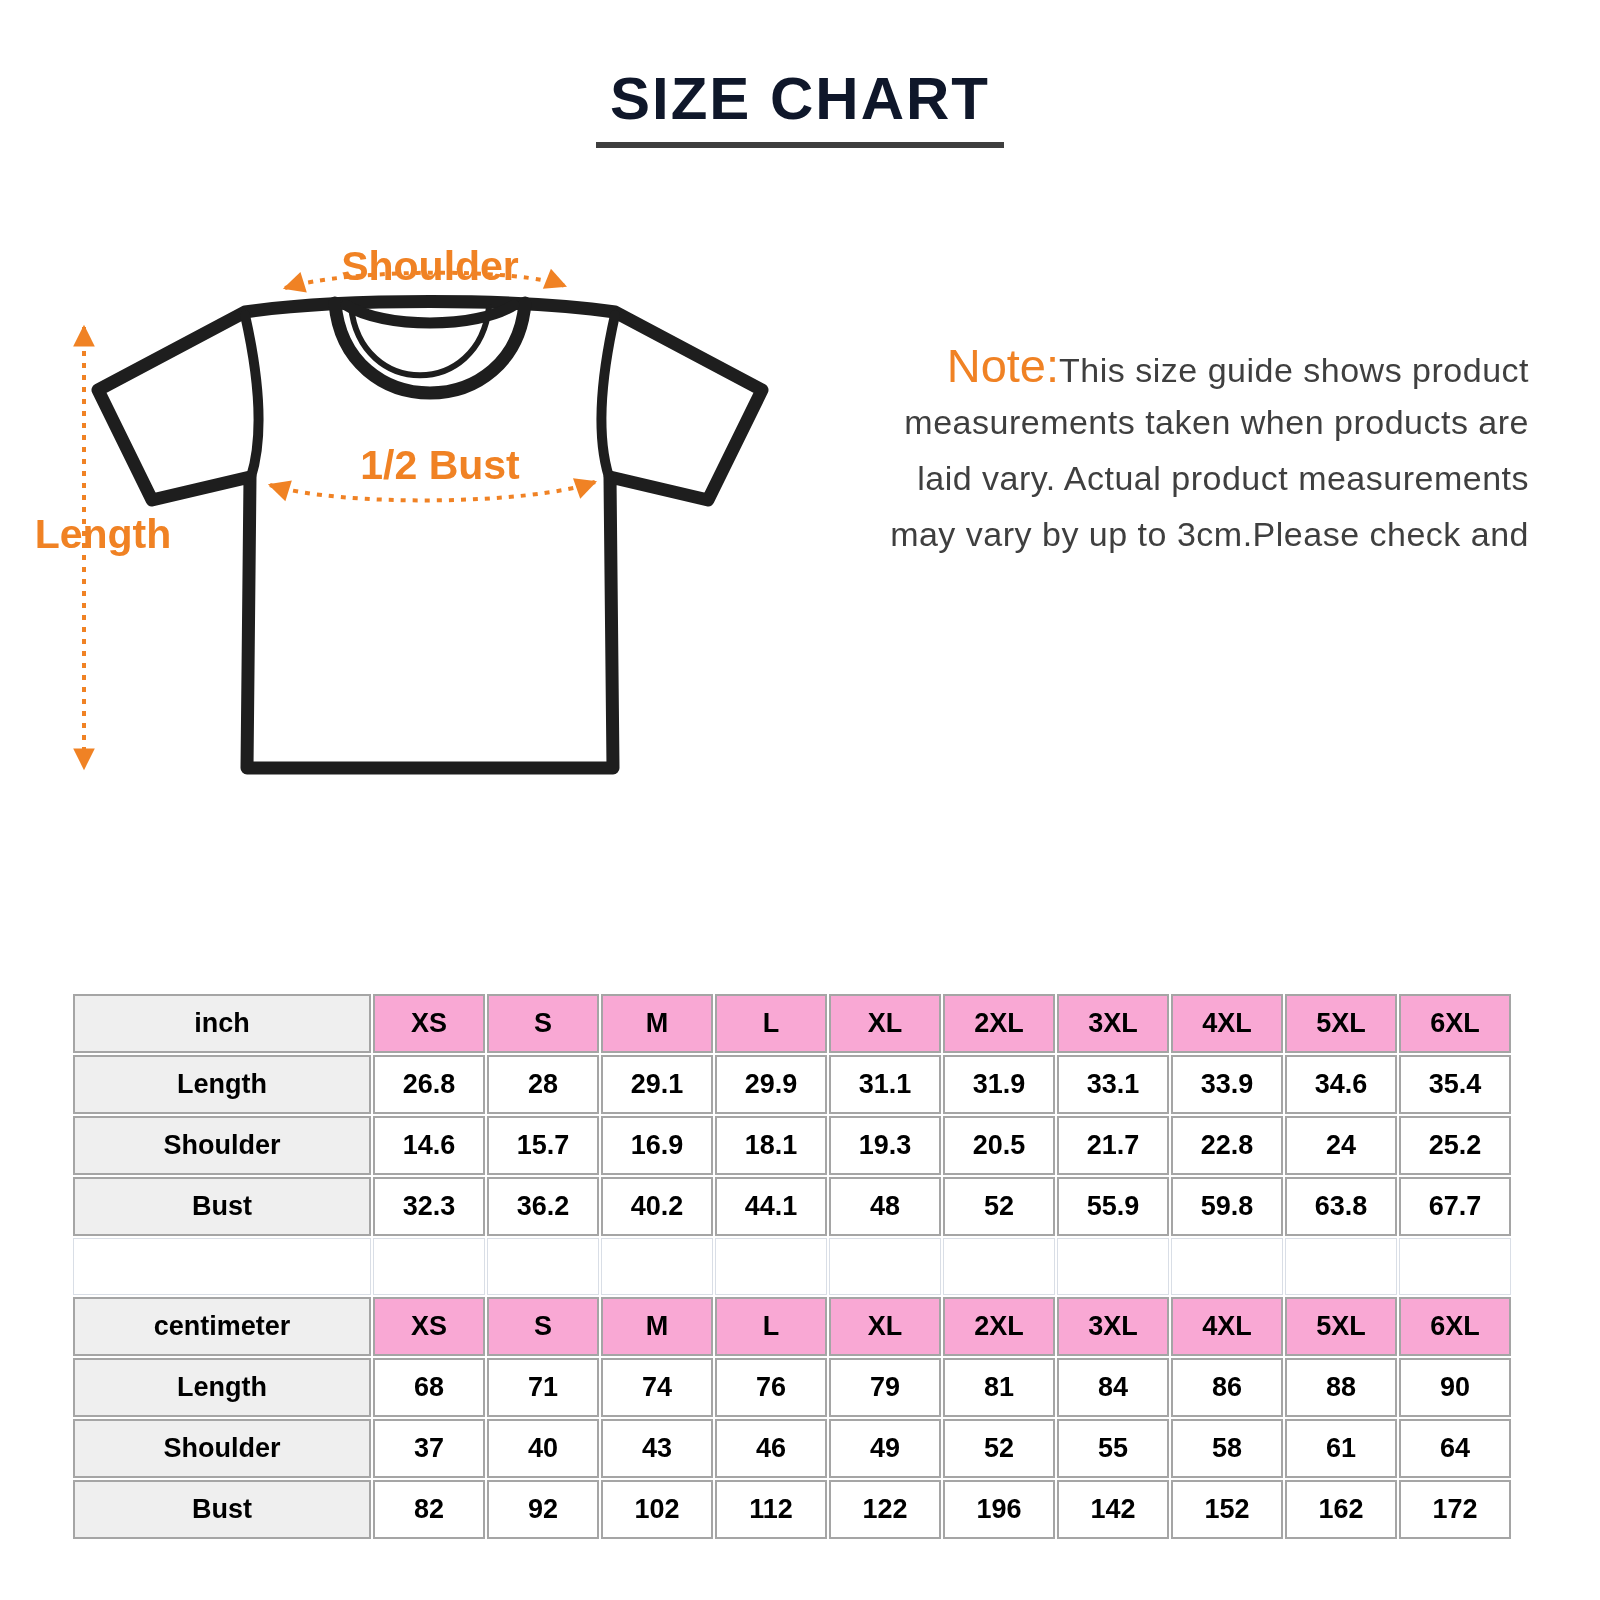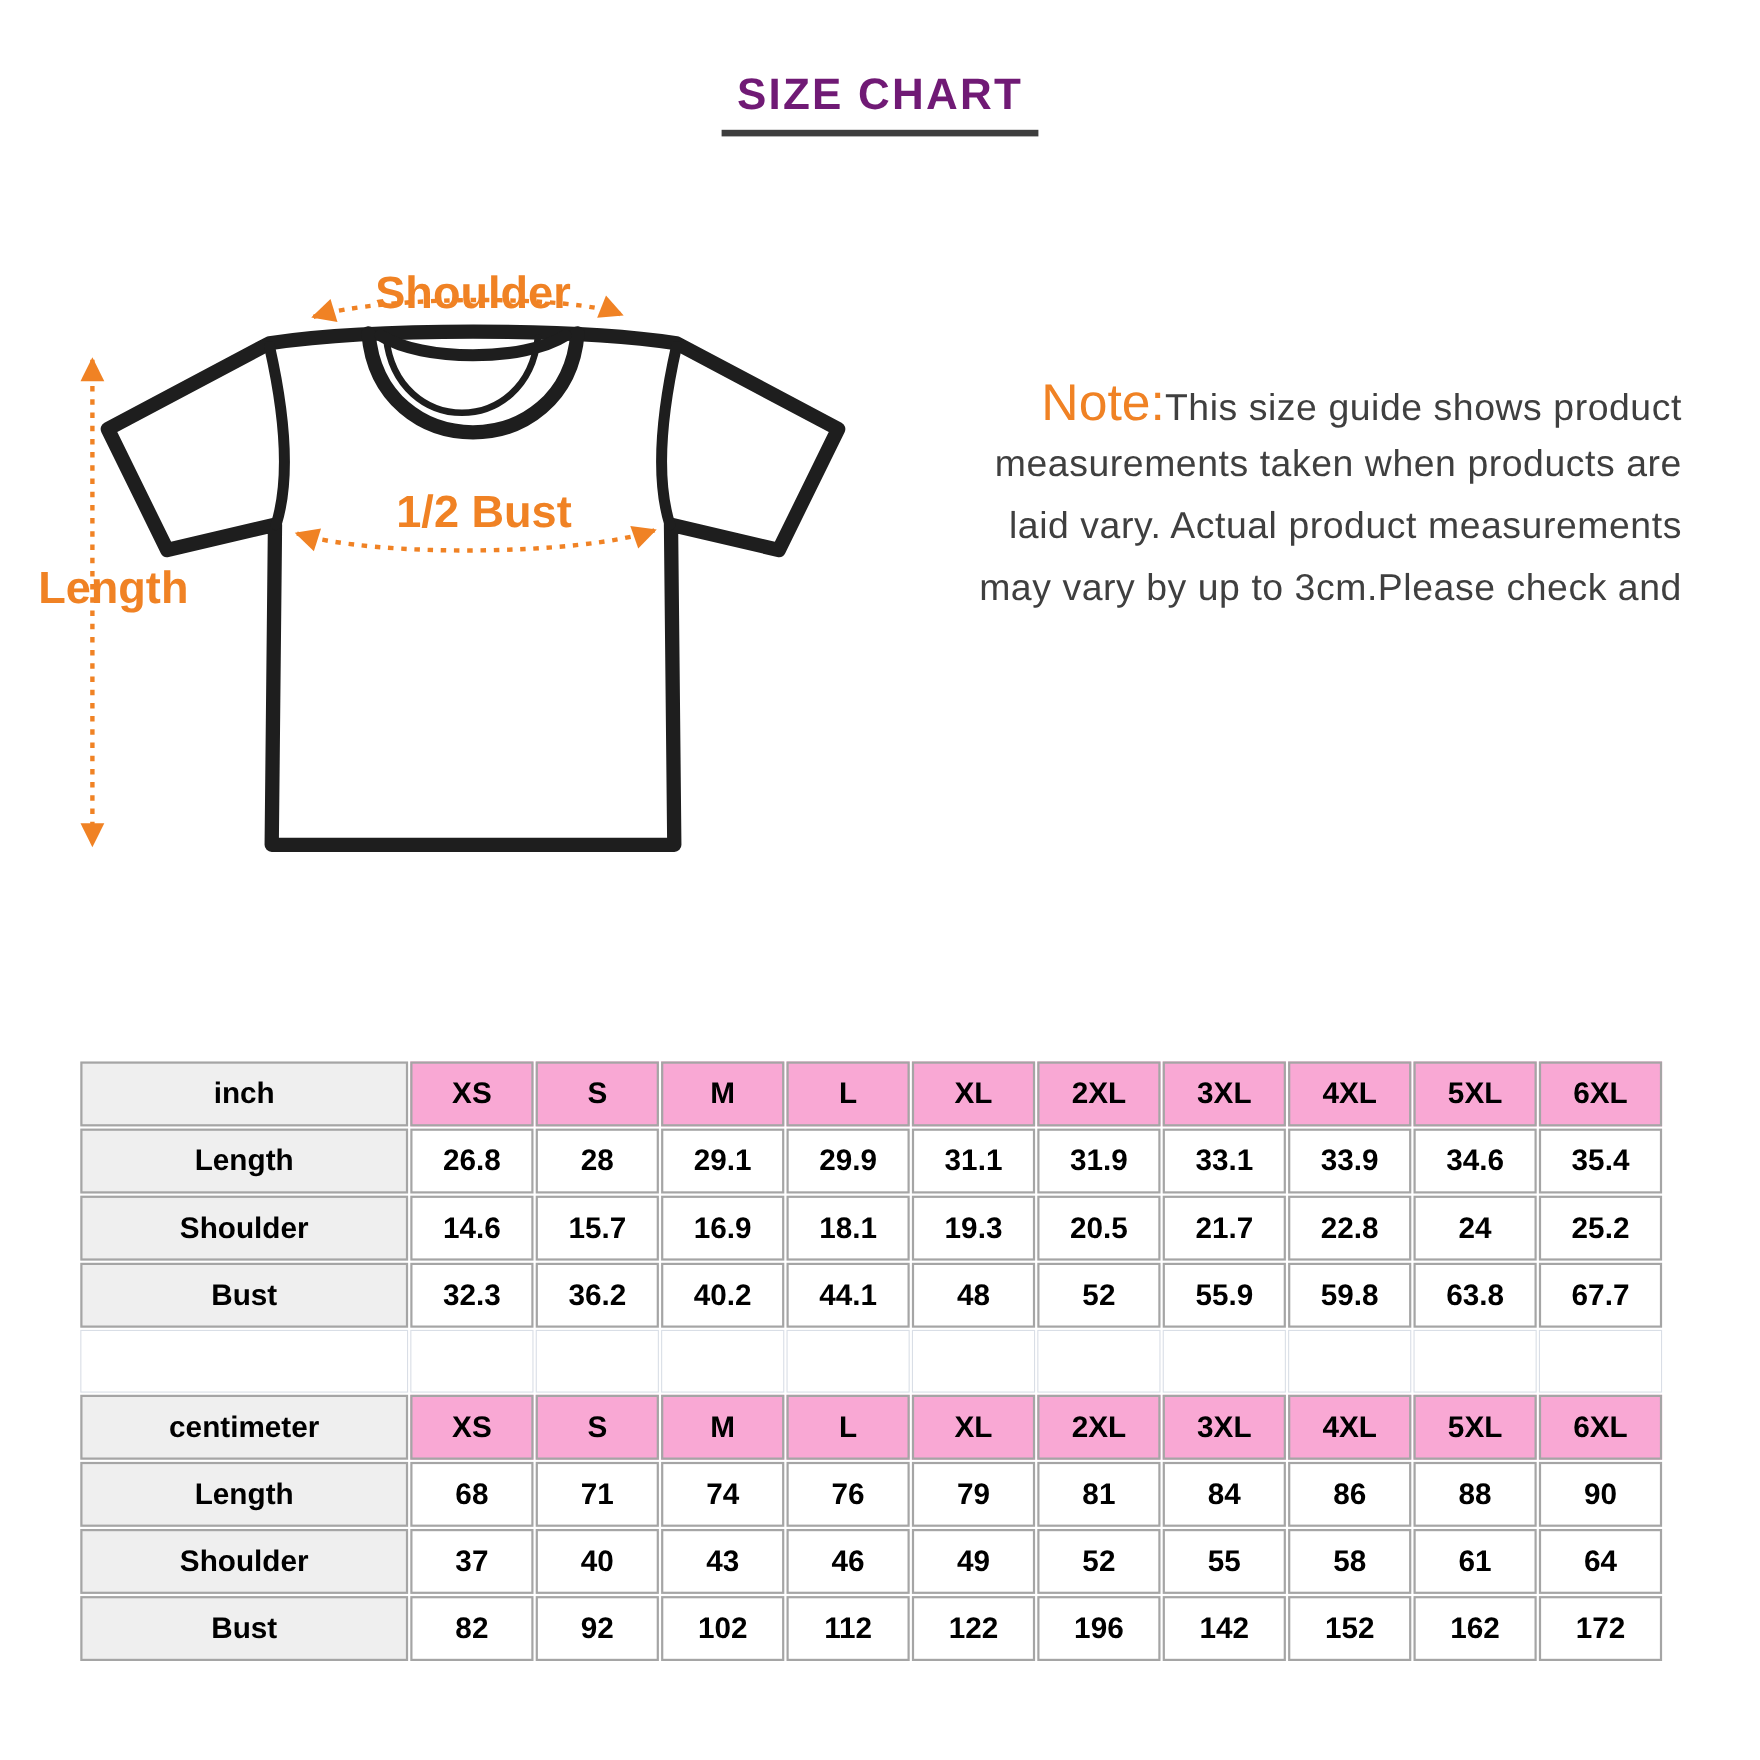--- a/index.html
+++ b/index.html
@@ -4,39 +4,39 @@
 <style>
   html,body { margin:0; padding:0; background:#ffffff; }
   .canvas {
     position:relative; width:1600px; height:1600px; background:#ffffff;
     font-family:"Liberation Sans", sans-serif; overflow:hidden;
   }
 
   
   .title-wrap { position:absolute; top:64px; left:0; width:100%; text-align:center; }
   .title {
-    display:inline-block; font-size:40px; font-weight:bold; color:#701a75;
+    display:inline-block; font-size:60px; font-weight:bold; color:#0f172a;
     letter-spacing:2px; padding:0 14px 9px 14px; border-bottom:6px solid #3e3e3e;
   }
 
   
   .tee-svg { position:absolute; left:20px; top:230px; width:790px; height:600px; }
   .tee-svg text { font-family:"Liberation Sans", sans-serif; font-weight:bold; }
 
   
   .note {
     position:absolute; left:864px; top:338px; width:665px;
     font-size:34px; color:#3f3f3f; letter-spacing:0.5px;text-align:right;
   }
   .note-line { height:56px; line-height:56px; white-space:nowrap; }
   .note-prefix { font-size:47px; color:#f08224; letter-spacing:0; }
 
   
   .size-table {
-    position:absolute; left:71px; top:963px; width:1442px;
+    position:absolute; left:71px; top:992px; width:1442px;
     border-collapse:separate; border-spacing:2px; table-layout:fixed;
   }
   .size-table td {
     height:53px; text-align:center; vertical-align:middle;
     font-size:27px; font-weight:bold; color:#000;
     border:2px solid #a5a5a5; background:#ffffff; overflow:hidden;
   }
   .size-table td.hdr   { background:#f9a8d4; }
   .size-table td.label { background:#efefef; }
   .size-table td.spacer{ border:1px solid #d9dee6; background:#ffffff; }

